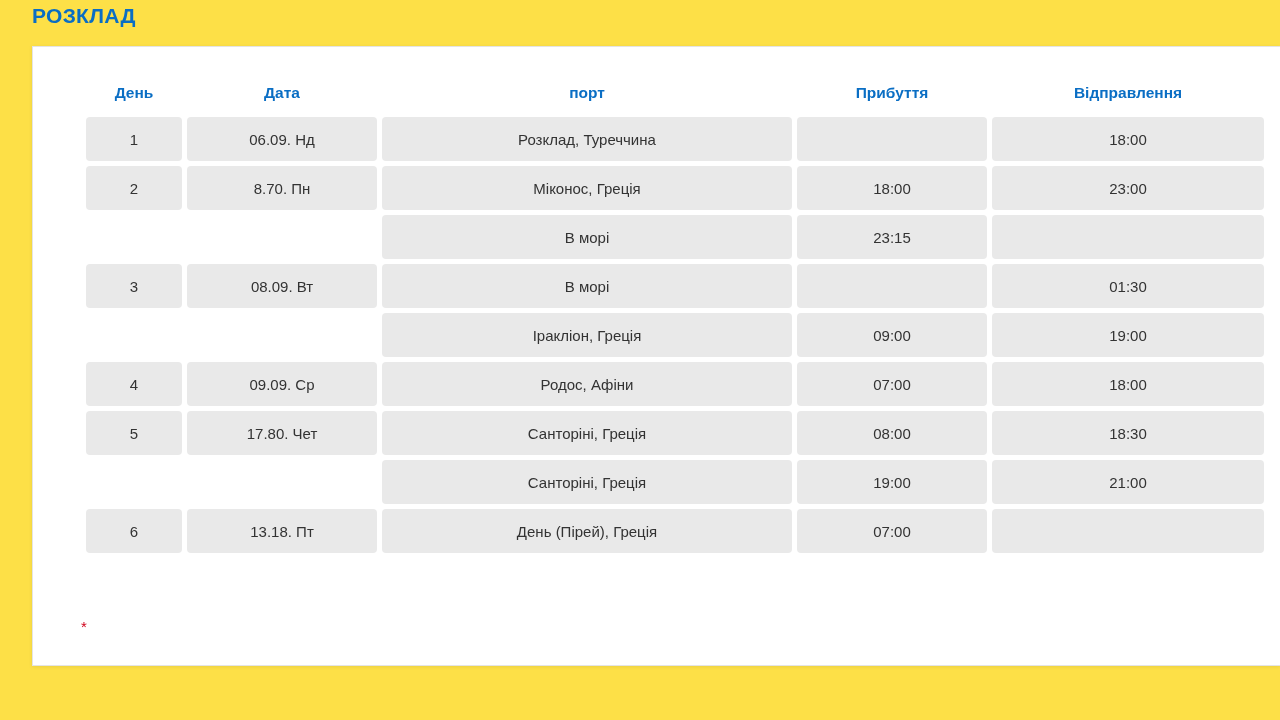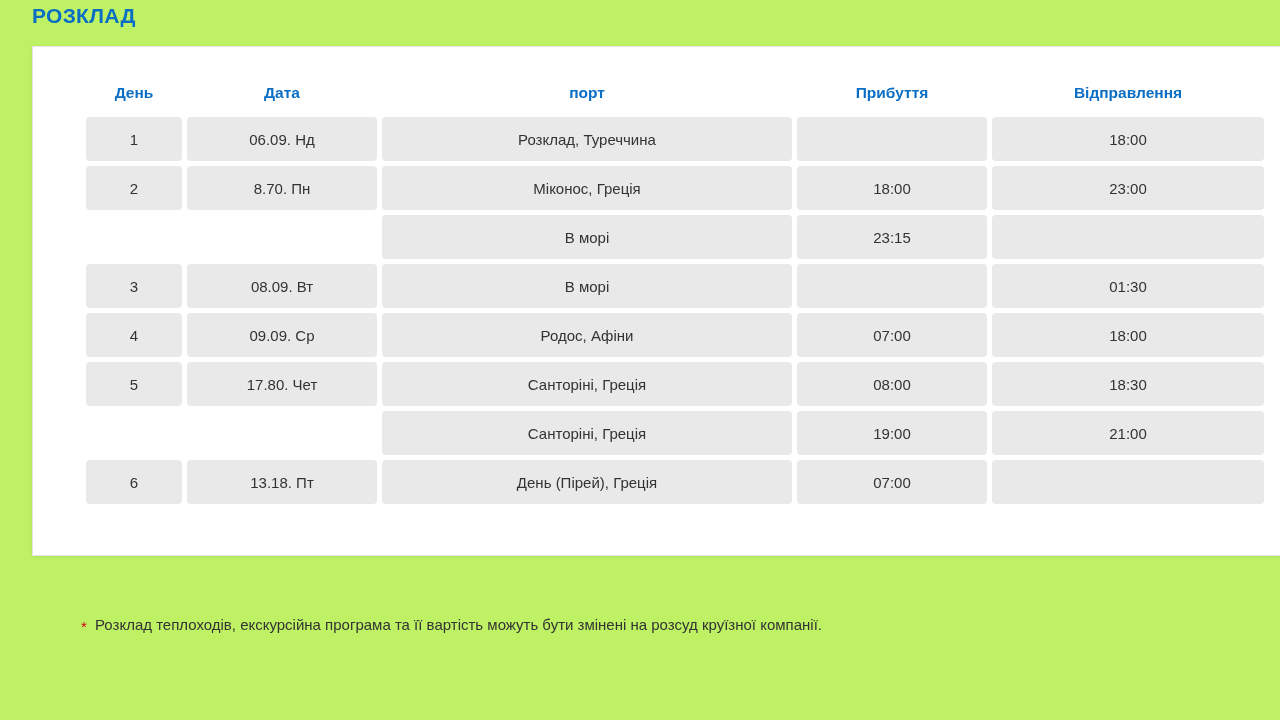--- a/index.html
+++ b/index.html
@@ -9,39 +9,39 @@
     height: 720px;
     background: #ffffff;
     font-family: "Liberation Sans", sans-serif;
     overflow: hidden;
   }
 
   .page {
     position: relative;
     width: 1280px;
     height: 720px;
-    background: #bef264;
+    background: #fde047;
   }
 
   .section-title {
     position: absolute;
     left: 32px;
     top: 4px;
     font-size: 21px;
     font-weight: bold;
     color: #0a6ec4;
     letter-spacing: 0.3px;
   }
 
   .card {
     position: absolute;
     left: 32px;
     top: 46px;
     width: 1248px;
-    height: 510px;
+    height: 620px;
     background: #ffffff;
     border: 1px solid #e4e4e4;
     border-right: none;
     box-shadow: 0 1px 4px rgba(0,0,0,0.08);
     box-sizing: border-box;
   }
 
   .table-wrap {
     position: absolute;
     left: 48px;
@@ -167,20 +167,27 @@
               <td class="blank-filled"></td>
             </tr>
             <tr>
               <td>3</td>
               <td>08.09. Вт</td>
               <td>В морі</td>
               <td class="blank-filled"></td>
               <td>01:30</td>
             </tr>
             <tr>
+              <td class="empty-cell"></td>
+              <td class="empty-cell"></td>
+              <td>Іракліон, Греція</td>
+              <td>09:00</td>
+              <td>19:00</td>
+            </tr>
+            <tr>
               <td>4</td>
               <td>09.09. Ср</td>
               <td>Родос, Афіни</td>
               <td>07:00</td>
               <td>18:00</td>
             </tr>
             <tr>
               <td>5</td>
               <td>17.80. Чет</td>
               <td>Санторіні, Греція</td>
@@ -200,18 +207,17 @@
               <td>День (Пірей), Греція</td>
               <td>07:00</td>
               <td class="blank-filled"></td>
             </tr>
           </tbody>
       </table>
     </div>
 
     <div class="note">
       <span class="asterisk">*</span>
-      <span class="note-text">Розклад теплоходів, екскурсійна програма та її вартість можуть бути змінені на розсуд круїзної компанії.</span>
     </div>
 
   </div>
 
 </div>
 
 </body></html>

